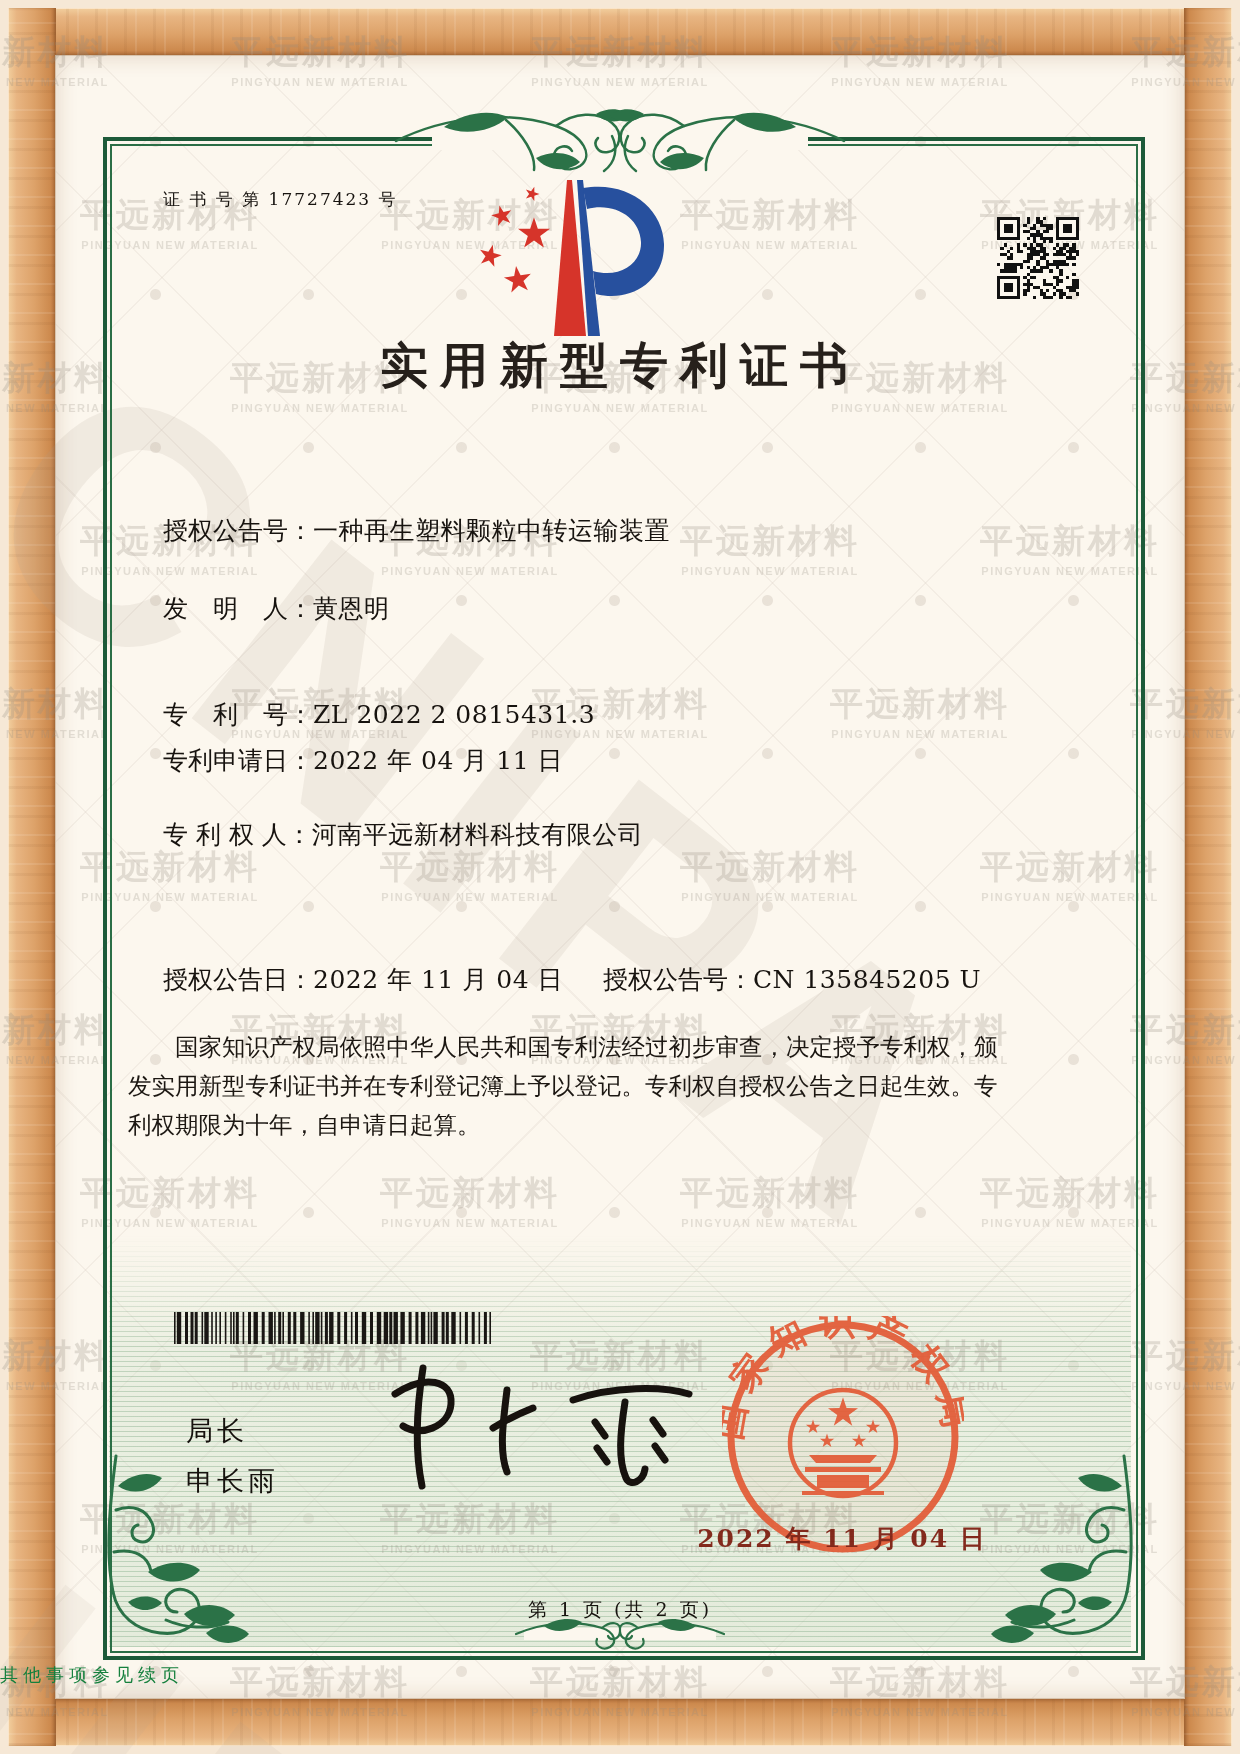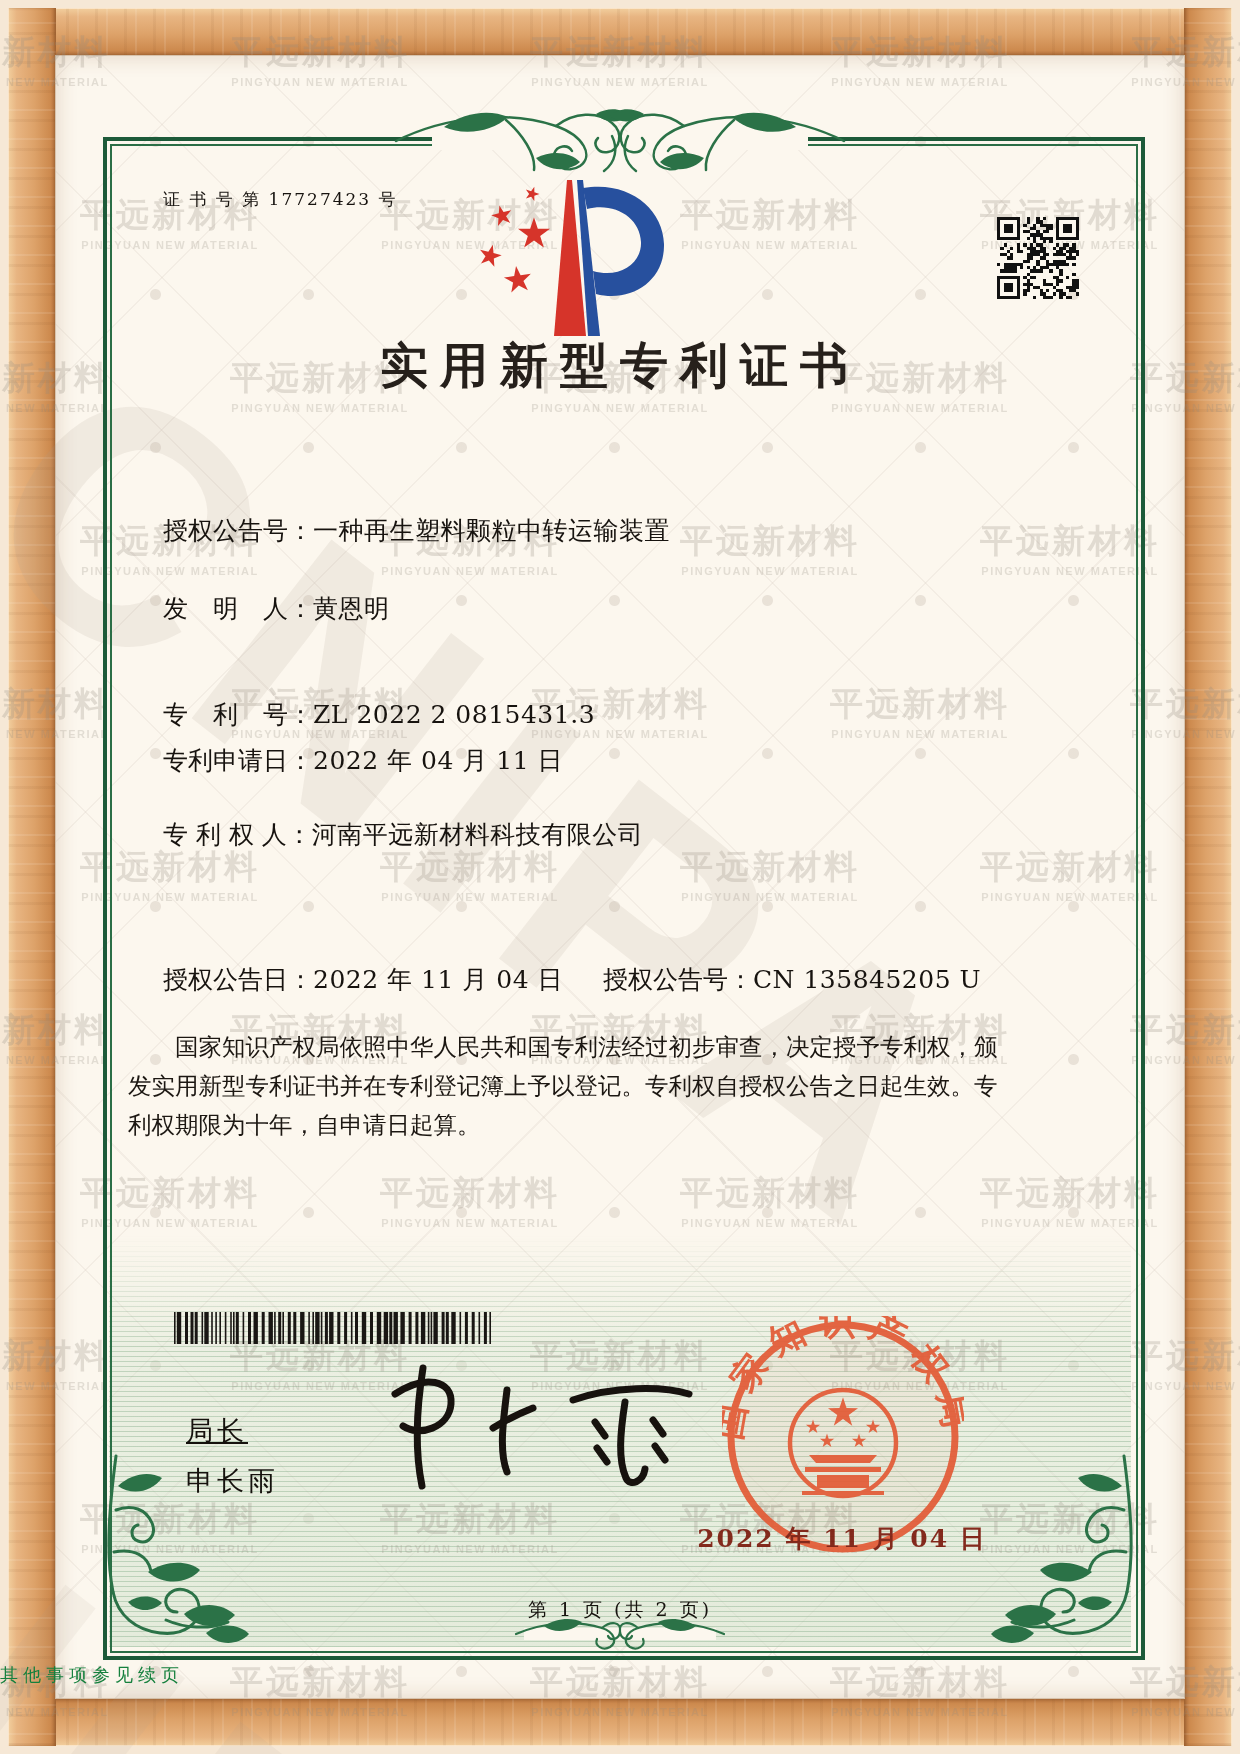--- a/index.html
+++ b/index.html
@@ -93,21 +93,21 @@
   .field .lbl{white-space:pre;}
   .field .val{letter-spacing:.5px;}
   .field .val.wrap{display:inline-block;vertical-align:top;width:672px;white-space:pre-wrap;}
   .f0{top:514px;} .f1{top:592px;} .f2{top:670px;margin-top:28px;} .f3{top:744px;}
   .f4{top:818px;} .f5{top:893px;} .f6{top:963px;}
   .pair2{margin-left:40px;}
   .paragraphs{position:absolute;left:128px;top:1028px;width:884px;font-size:23.5px;line-height:39px;color:#1c1712;}
   .paragraphs p{margin:0 0 2px 0;text-indent:2em;}
   .barcode{position:absolute;left:174px;top:1312px;width:322px;height:32px;}
   .officer{position:absolute;left:186px;font-family:"Liberation Sans","DejaVu Sans",sans-serif;font-size:27px;letter-spacing:4px;color:#15110d;}
-  .officer.t{top:1413px;text-decoration:underline;} .officer.n{top:1463px;}
+  .officer.t{top:1413px;} .officer.n{top:1463px;}
   .signature{position:absolute;left:355px;top:1360px;width:350px;height:138px;}
   .seal{position:absolute;left:722px;top:1316px;width:242px;height:242px;mix-blend-mode:multiply;opacity:.93;}
   .seal-date{
     position:absolute;left:-30px;top:206px;width:300px;text-align:center;
     font-size:25px;letter-spacing:2px;color:#7c1a0e;font-weight:700;
   }
   .page-info{position:absolute;left:0;top:1597px;width:100%;text-align:center;font-size:19px;letter-spacing:3px;}
   .continuation{position:absolute;left:0;top:1663px;width:100%;text-align:left;font-size:18px;letter-spacing:5px;z-index:8;color:#15803d;}
 </style>
 </head>

